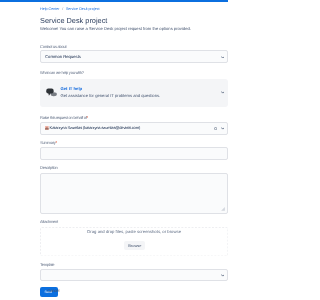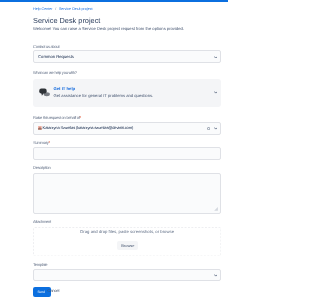--- a/index.html
+++ b/index.html
@@ -1,20 +1,20 @@
 <!DOCTYPE html>
 <html><head>
 <meta charset="utf-8">
 <style>
   html,body{margin:0;padding:0;}
   body{width:228px;height:300px;overflow:hidden;background:#ffffff;
        font-family:"Liberation Sans",sans-serif;color:#42526e;-webkit-font-smoothing:antialiased;text-rendering:geometricPrecision;}
   .topbar{position:absolute;left:0;top:0;width:228px;height:2.2px;background:#0b6fdf;}
   .abs{position:absolute;}
-  .L{left:33px;}
+  .L{left:40px;}
   .W{width:188.3px;box-sizing:border-box;}
 
   .crumb{top:7.4px;font-size:3.68px;line-height:4.5px;color:#1068dd;white-space:nowrap;}
   .crumb .sep{color:#7a869a;margin:0 1.6px;}
   .title{top:17.1px;font-size:7.35px;line-height:7.4px;color:#2c3e5d;font-weight:400;white-space:nowrap;}
   .intro{top:26.7px;font-size:4.15px;line-height:4.5px;color:#42526e;white-space:nowrap;}
 
   .lbl{font-size:4.05px;line-height:4.3px;color:#626f86;white-space:nowrap;letter-spacing:-0.26px;}
   .req{color:#de350b;}
 

